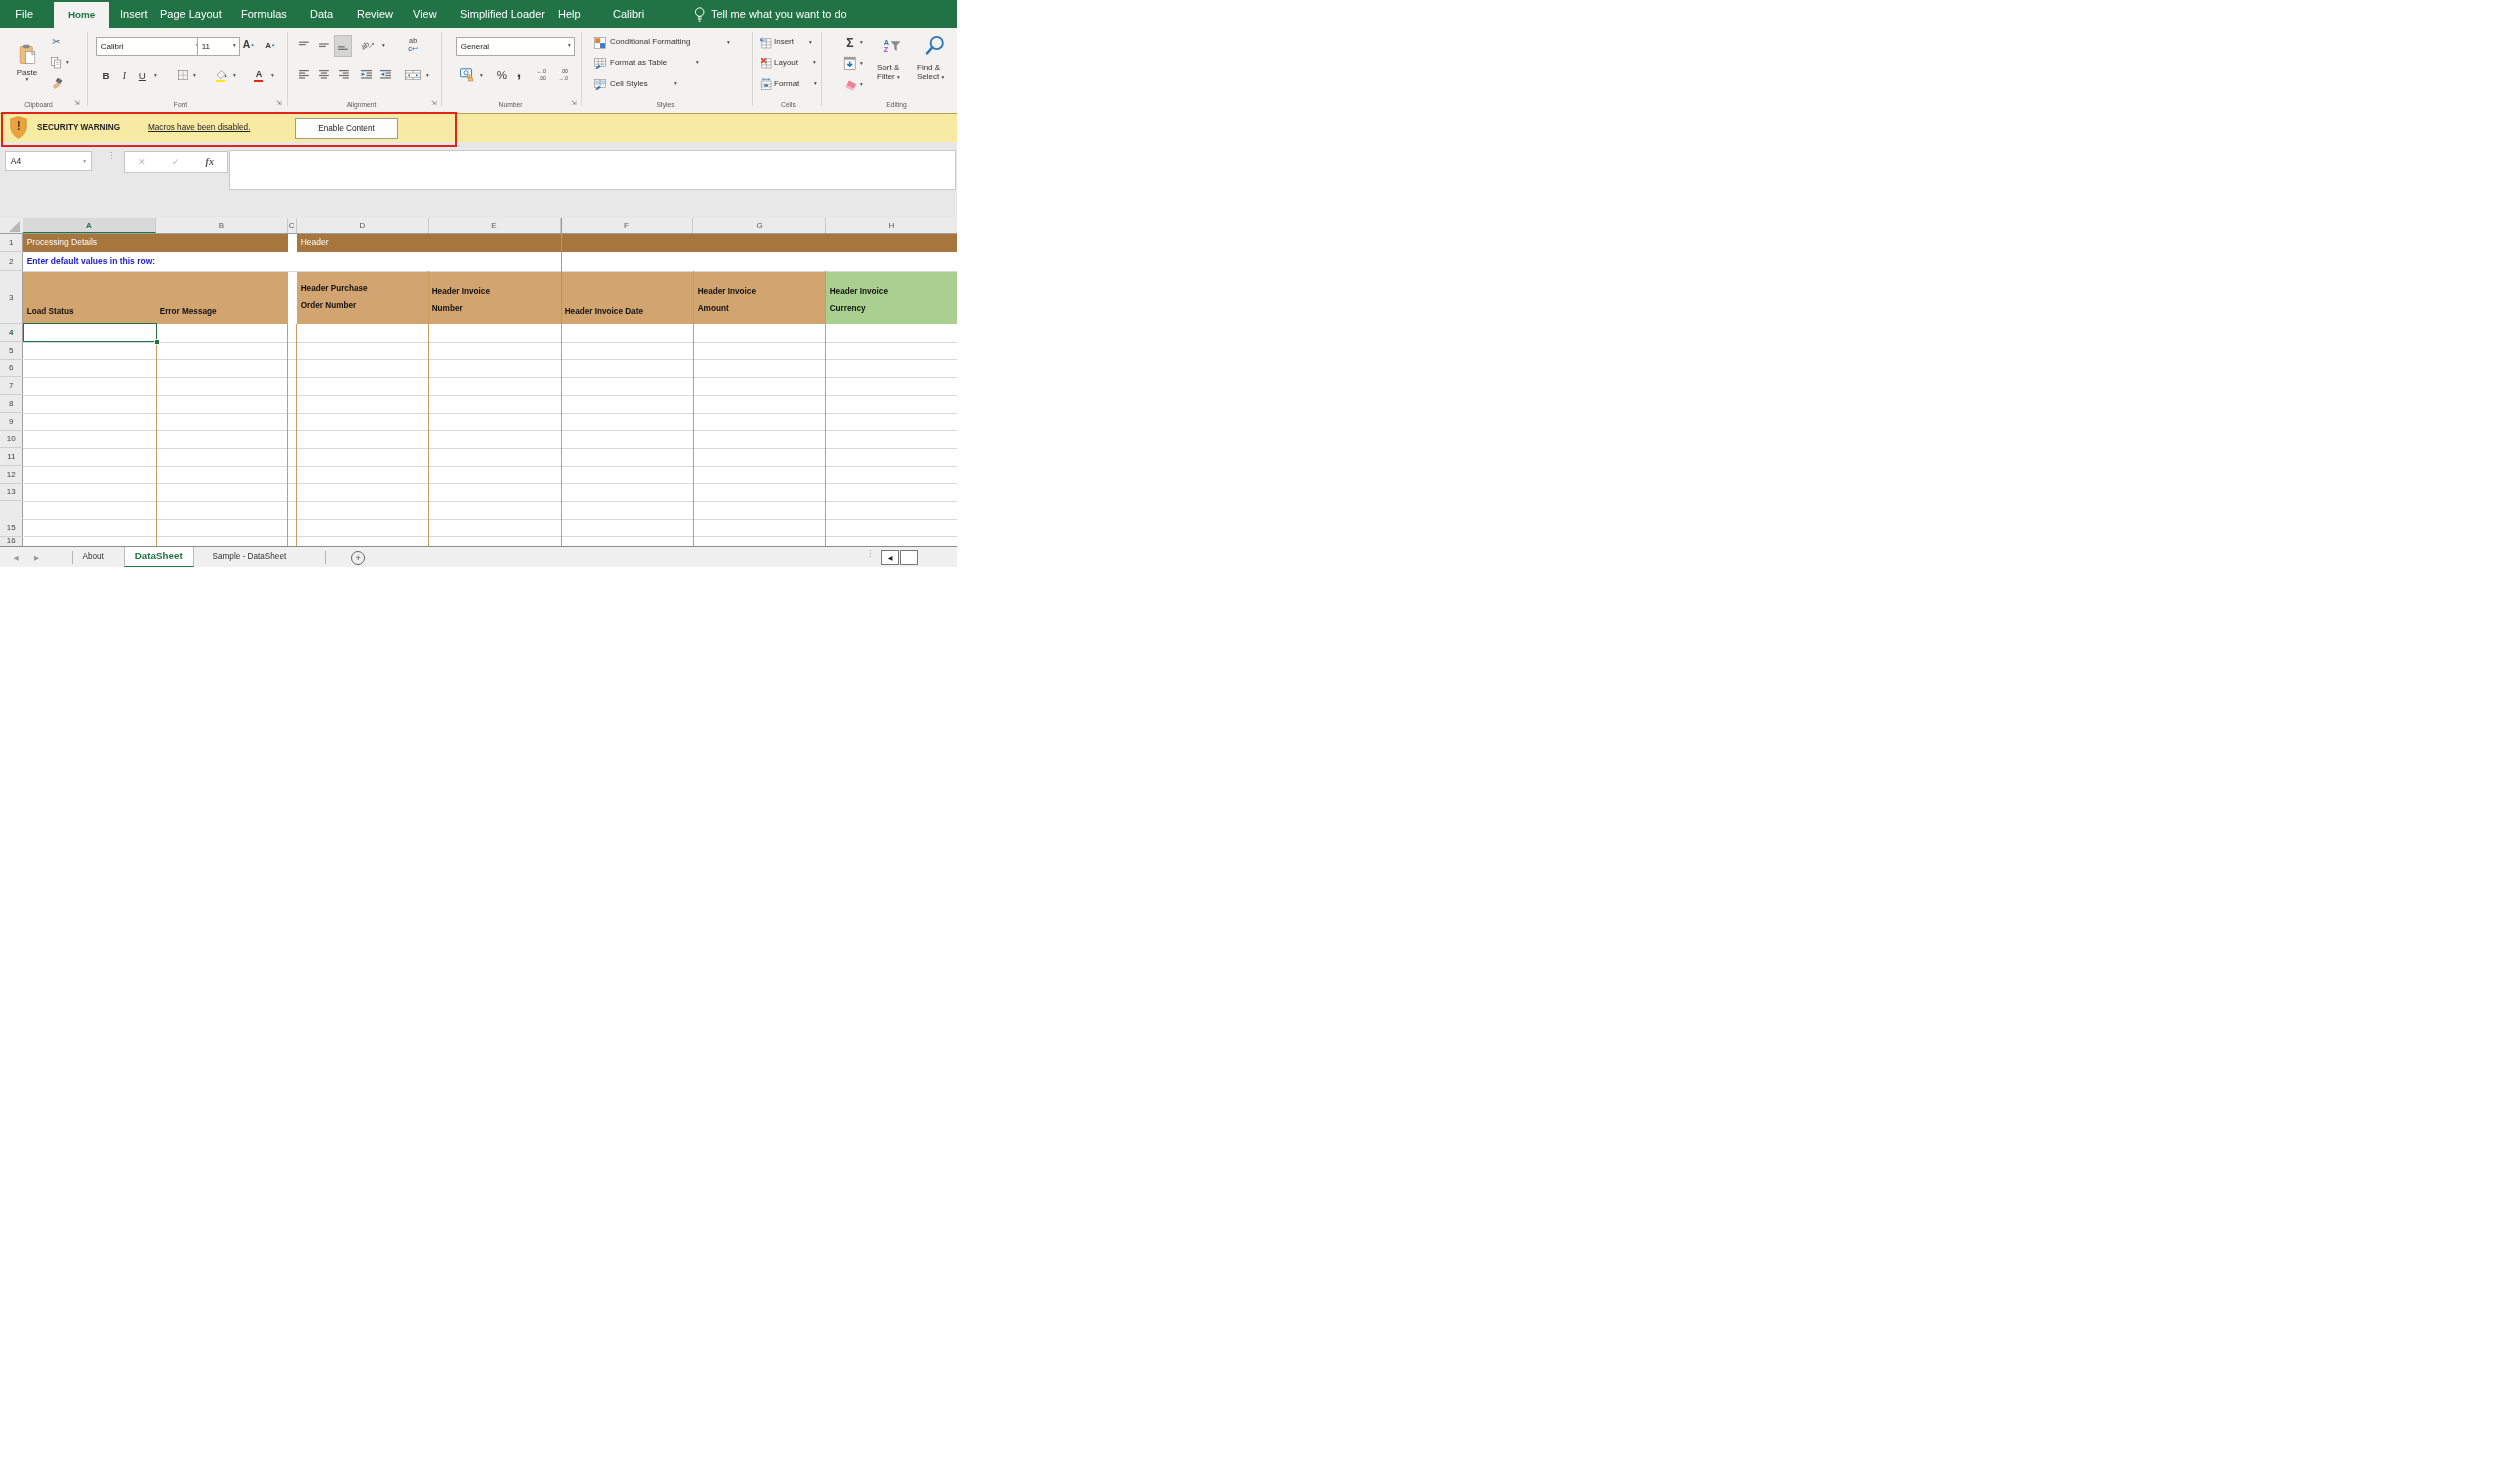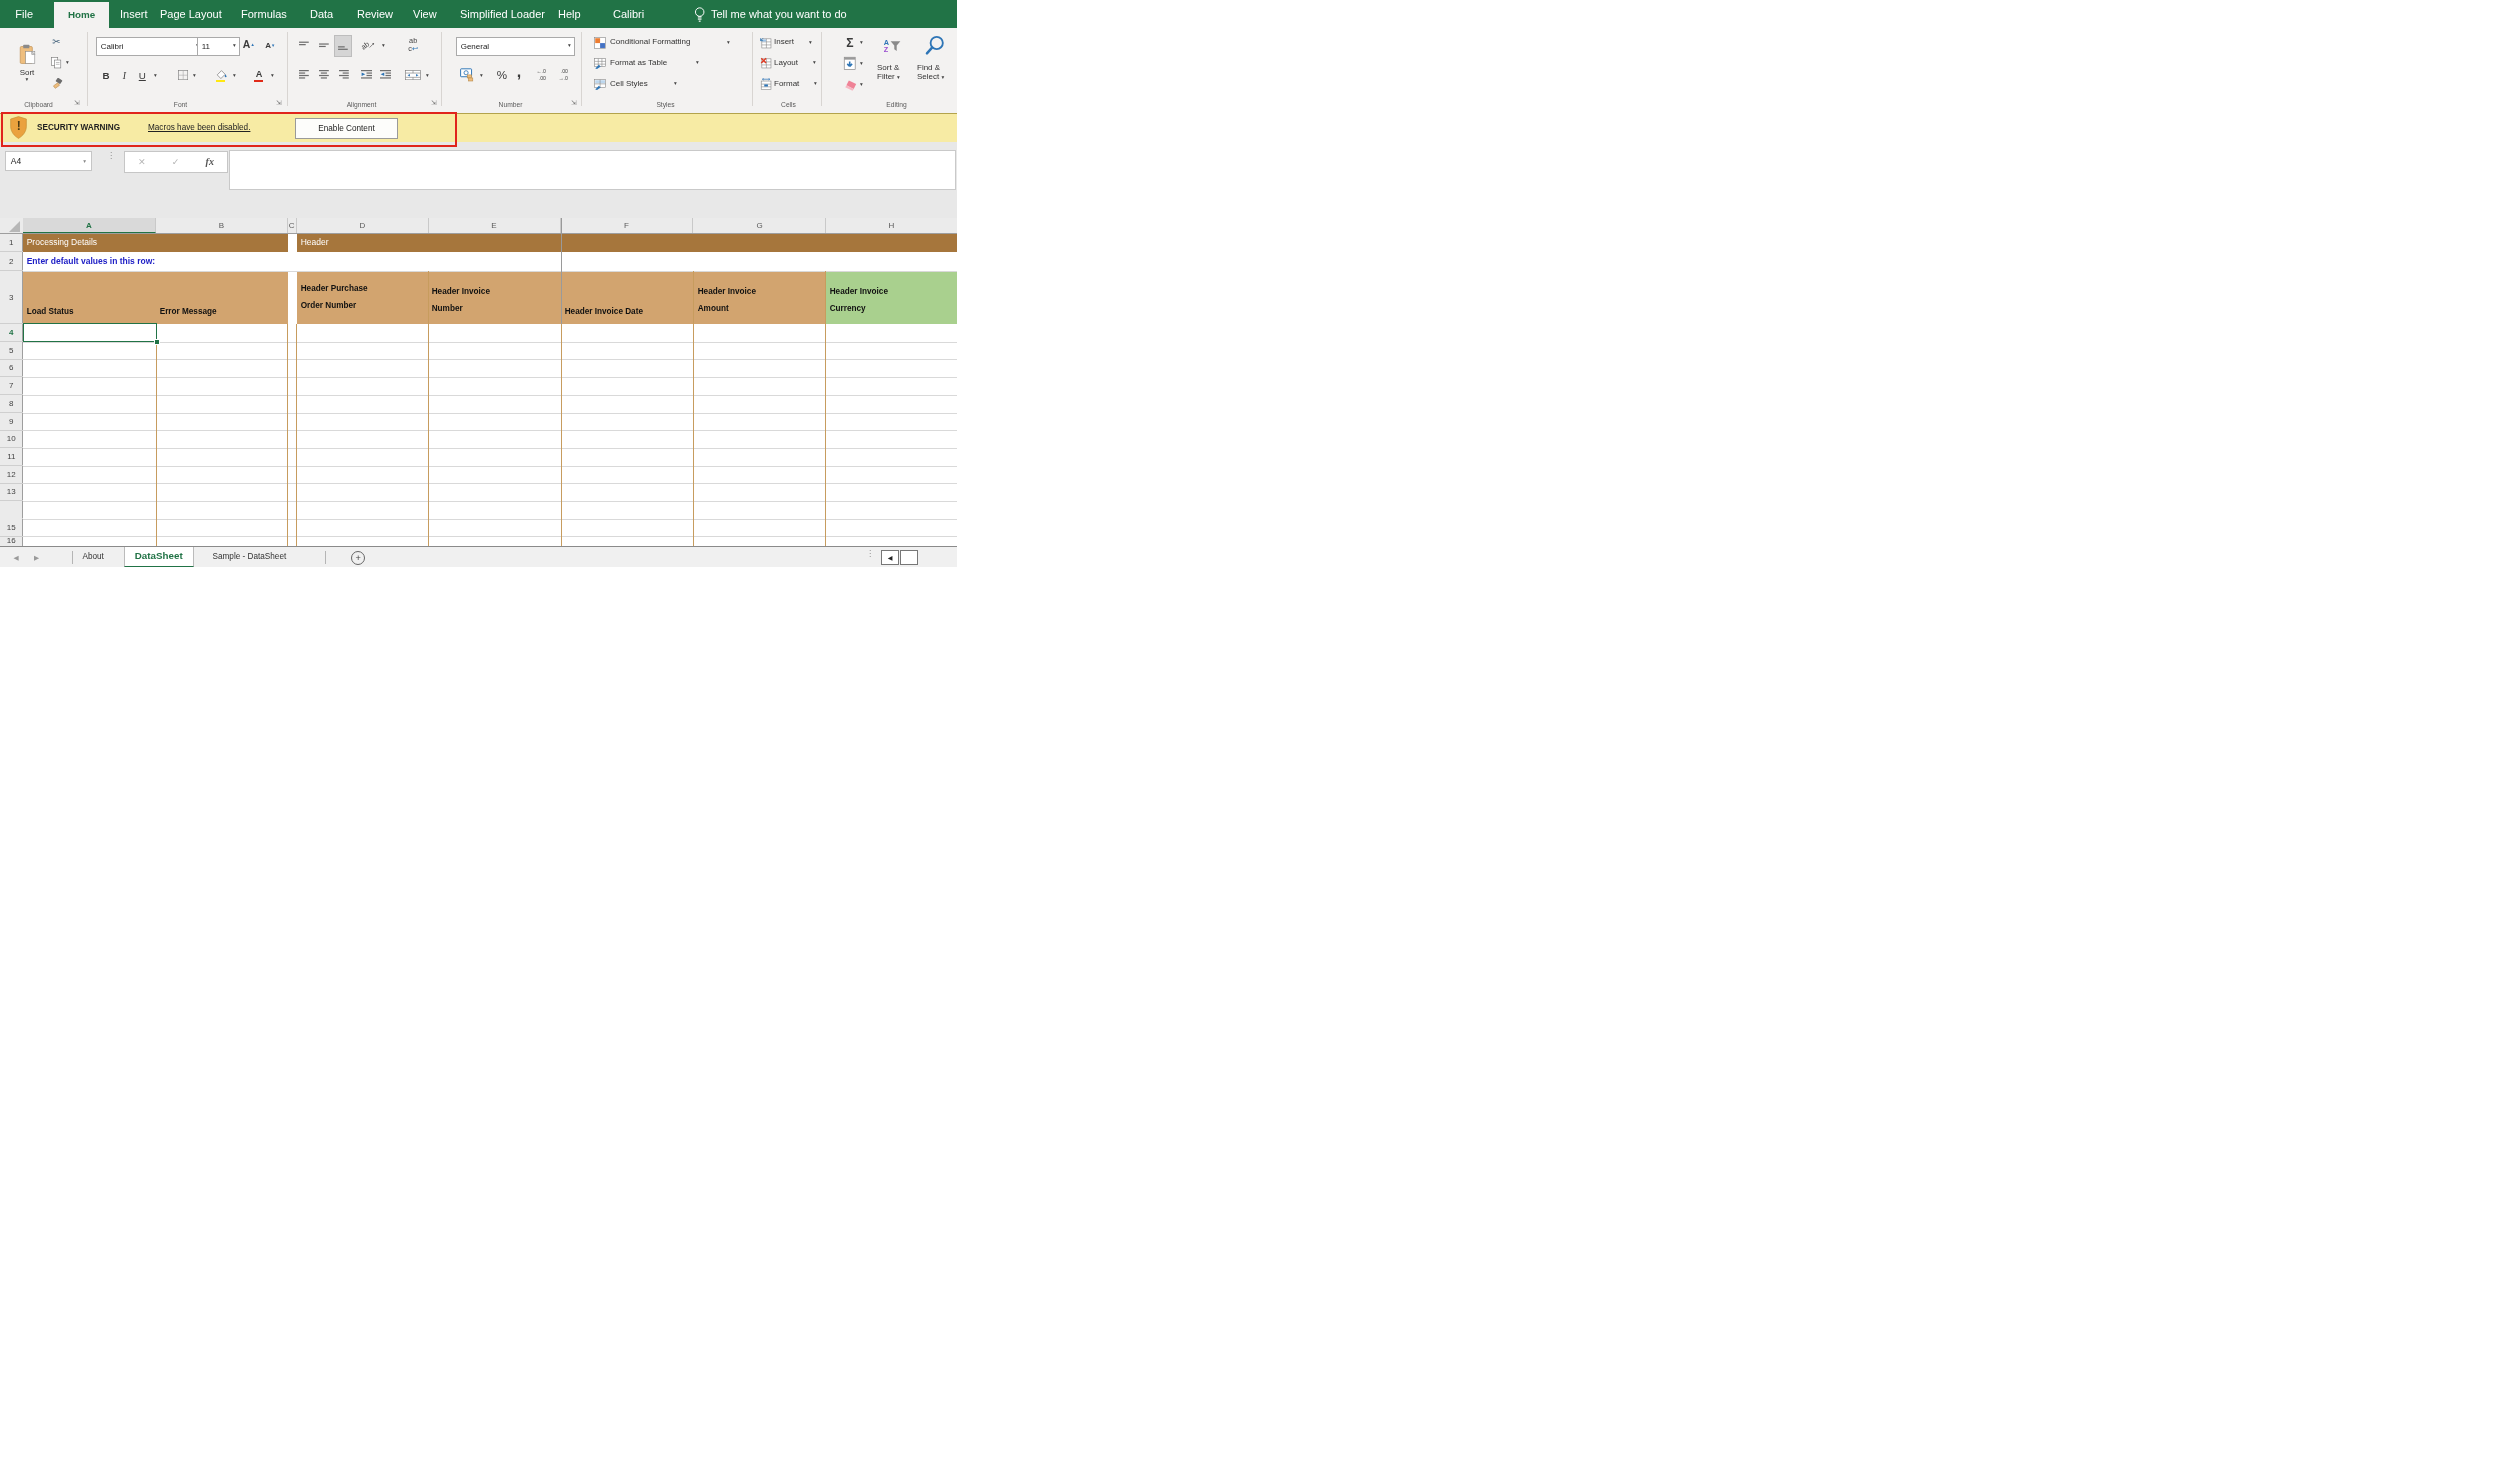--- a/index.html
+++ b/index.html
@@ -106,21 +106,21 @@
 
     <div class="ric" style="left:8.5px;top:4.9px;width:37px;height:61px;flex-direction:column;">
       <span>
         <svg width="17" height="22" viewBox="0 0 28 36">
             <rect x="2" y="4" width="20" height="28" rx="2" fill="#eebe7e" stroke="#b98a4a"></rect>
             <rect x="7" y="1" width="10" height="6" rx="1" fill="#8a8a8a"></rect>
             <rect x="11" y="12" width="15" height="20" fill="#fff" stroke="#8a8a8a"></rect>
             <path d="M21,12 l5,5 h-5 z" fill="#dcdcdc" stroke="#8a8a8a"></path>
           </svg>
       </span>
-      <span class="btxt" style="margin-top:2.4px;">Sort</span>
+      <span class="btxt" style="margin-top:2.4px;">Paste</span>
       <span class="ch">▾</span>
     </div>
     <div class="ric" style="left:49px;top:7.3px;width:14.6px;height:13.4px;">
       <span style="font-size:9.8px;color:#44637c;line-height:1;">✂</span>
     </div>
     <div class="ric" style="left:49px;top:28px;width:14.6px;height:13.4px;">
       <span>
         <svg width="11" height="12.2" viewBox="0 0 18 20">
             <rect x="1" y="1" width="10" height="13" fill="#fff" stroke="#777"></rect>
             <rect x="6" y="5" width="10" height="13" fill="#fff" stroke="#777"></rect>

